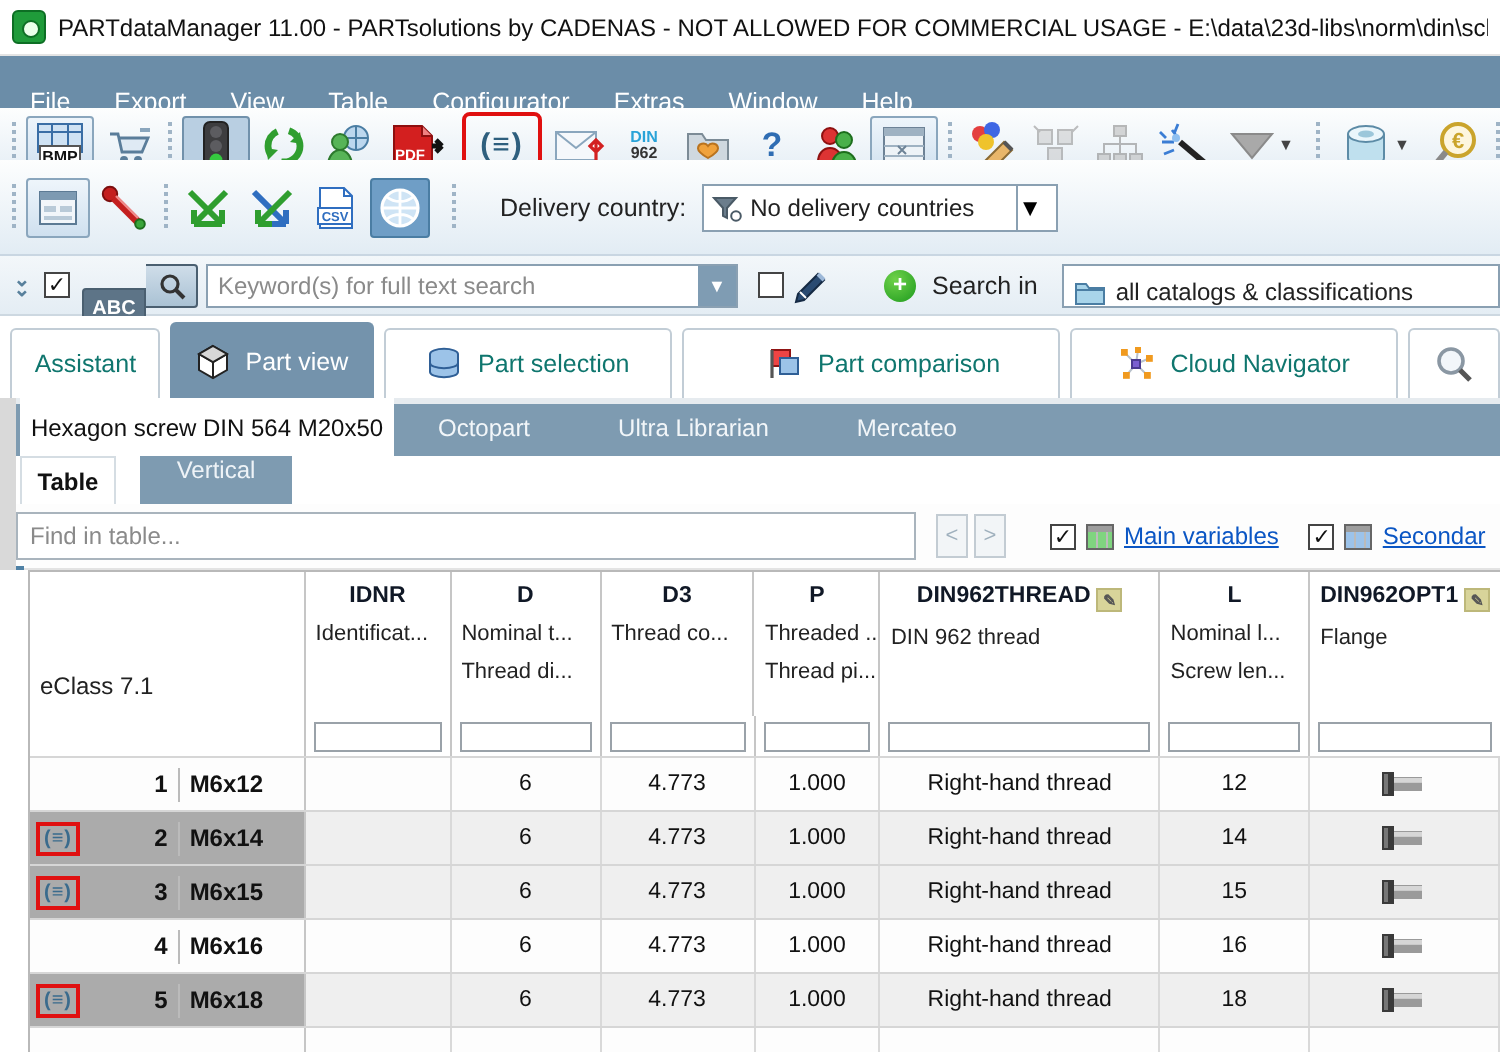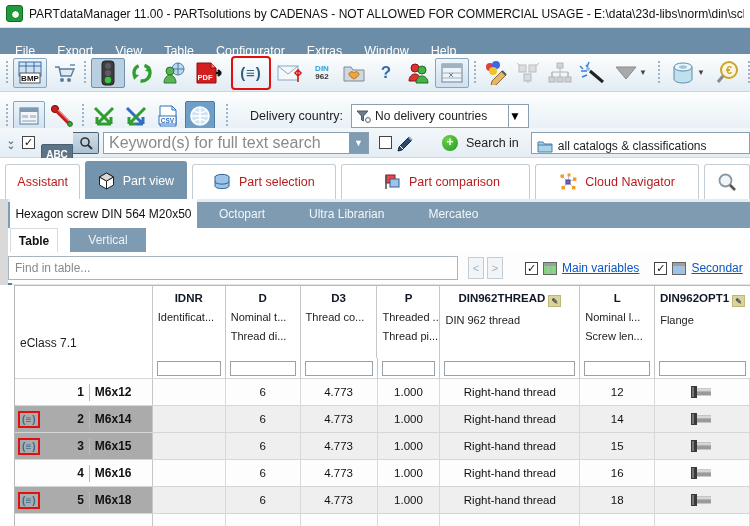--- a/index.html
+++ b/index.html
@@ -13,21 +13,21 @@
   .appicon::after { content:""; position:absolute; left:4px; top:4px; width:7px; height:7px; border-radius:50%; background:#eaffea; border:1px solid #0d6e24; }
   #title-text { white-space:nowrap; overflow:hidden; color:#111; font-size:12px; }
 
   
   #menubar { top:28px; height:26px; background:#6b8da8; display:flex; align-items:center; padding-left:4px; }
   .menu-item { color:#fff; padding:0 11px; line-height:26px; font-size:12.5px; cursor:default;margin-top:20px; }
 
   
   .tb { background:linear-gradient(#fdfefe,#e2ecf4); border-bottom:1px solid #c9d6e2; display:flex; align-items:center; }
   #toolbar1 { top:54px; height:38px; padding-left:2px; }
-  #toolbar2 { top:92px; height:48px; padding-left:2px; }
+  #toolbar2 { top:80px; height:48px; padding-left:2px; }
   .grip { width:6px; height:24px; margin:0 2px; background:repeating-linear-gradient(#9fb4c6 0 2px, transparent 2px 4px); background-size:2px 100%; background-repeat:no-repeat; background-position:2px 0; flex:none; }
   .tbtn { height:30px; min-width:30px; display:flex; align-items:center; justify-content:center; margin:0 1px; border:1px solid transparent; border-radius:2px; position:relative; flex:none; }
   .tbtn.framed { border-color:#8aa6bd; background:linear-gradient(#eef5fb,#cfe0ef); }
   .tbtn.pressed { border-color:#7191ab; background:#b9cfe2; }
   .redbox { outline:2px solid #e01010; outline-offset:0px; }
   .dd-arrow { font-size:8px; color:#444; margin-left:2px; }
   svg.ic { display:block; }
   .txt-eq { color:#2e5f7e; font-weight:bold; font-size:15px; letter-spacing:1px; }
   .din-ic { font-weight:bold; font-size:8px; line-height:8px; text-align:center; }
   .din-ic .l1 { color:#29a3d8; } .din-ic .l2 { color:#333; }
@@ -36,45 +36,45 @@
   .combo { height:24px; background:#fff; border:1px solid #8aa0b2; display:flex; align-items:center; width:158px; }
   .combo .val { flex:1; font-size:12px; color:#222; padding-left:4px; white-space:nowrap; overflow:hidden; }
 
   
   #searchrow { top:128px; height:30px; background:linear-gradient(#f3f7fa,#e4edf4); border-bottom:1px solid #cdd8e1; display:flex; align-items:center; padding-left:4px; }
   .chev2 { color:#58809c; font-size:10px; line-height:5px; font-weight:bold; width:14px; text-align:center; }
   .cb { width:13px; height:13px; background:#fff; border:1px solid #444; display:inline-flex; align-items:center; justify-content:center; font-size:11px; color:#111; flex:none; }
   .seg-abc { height:22px; width:32px; background:#5d7487; color:#fff; font-size:10px; font-weight:bold; display:flex; align-items:center; justify-content:center; border:1px solid #4a5f70; border-radius:2px 0 0 2px; margin-left:6px;margin-top:24px; }
   .seg-mag { height:22px; width:26px; background:linear-gradient(#cfdde9,#aac2d4); border:1px solid #4a5f70; border-left:none; border-radius:0 2px 2px 0; display:flex; align-items:center; justify-content:center; }
   .kw-wrap { height:22px; width:266px; margin-left:4px; background:#fff; border:1px solid #8aa0b2; display:flex; align-items:center; }
-  .kw-wrap input { flex:1; border:none; outline:none; font-size:16px; padding:0 5px; color:#333; font-family:"Liberation Sans",sans-serif; }
+  .kw-wrap input { flex:1; border:none; outline:none; font-size:12px; padding:0 5px; color:#333; font-family:"Liberation Sans",sans-serif; }
   .kw-wrap input::placeholder { color:#8a8a8a; }
   .kw-dd { width:19px; height:20px; background:#7f9cb3; color:#fff; font-size:9px; display:flex; align-items:center; justify-content:center; }
   .cat-wrap { height:22px; flex:1; margin-left:6px; background:#fff; border:1px solid #8aa0b2; display:flex; align-items:flex-end; gap:5px; padding-left:5px; }
   .cat-wrap input { flex:1; border:none; outline:none; font-size:12px; color:#222; font-family:"Liberation Sans",sans-serif; }
   .plus-ic { width:16px; height:16px; border-radius:50%; background:radial-gradient(circle at 35% 30%, #6fd24a, #1d9a1d); color:#fff; font-weight:bold; font-size:12px; line-height:15px; text-align:center; flex:none; }
   #search-in-label { margin:0 6px 0 8px; color:#222; font-size:12.5px; }
 
   
   #maintabs { top:158px; height:41px; background:#fff; display:flex; align-items:flex-end; padding-left:5px; gap:5px; }
-  .mtab { height:35px; display:flex; align-items:center; justify-content:center; gap:8px; border:1px solid #c2cdd6; border-bottom:none; border-radius:3px 3px 0 0; background:#fff; color:#b91c1c; font-size:12.5px; }
+  .mtab { height:35px; display:flex; align-items:center; justify-content:center; gap:8px; border:1px solid #c2cdd6; border-bottom:none; border-radius:3px 3px 0 0; background:#fff; color:#0f766e; font-size:12.5px; }
   .mtab.active { background:#7493ac; color:#fff; border-color:#7493ac; height:38px; }
   #tab-assistant { width:76px; } #tab-partsel { width:146px; } #tab-partview { width:102px; }
   #tab-partcomp { width:190px;padding-left:12px; } #tab-cloudnav { width:166px; } #tab-searchtab { width:46px; }
 
   
   #docbar { top:199px; height:29px; background:#7e9bb1; display:flex; align-items:stretch; padding-left:10px; }
   #docbar::before { content:""; position:absolute; left:0; top:0; width:750px; height:3px; background:#e6ebef; }
   .doctab-active { background:#fff; color:#111; width:187px; display:flex; align-items:center; justify-content:center; font-size:12px; position:relative; z-index:1; }
   .doctab { color:#f2f6f9; font-size:12px; display:flex; align-items:center; padding:0 22px; }
 
   
   #viewtabs { top:228px; height:24px; background:#fff; display:flex; align-items:stretch; padding-left:10px; }
   .vtab-active { width:48px; background:#fff; border:1px solid #d5dde3; border-bottom:none; color:#111; font-weight:bold; font-size:12px; display:flex; align-items:center; justify-content:center; }
-  .vtab { width:76px; margin-left:12px; background:#7e9bb1; color:#eef3f7; font-size:12px; display:flex; align-items:center; justify-content:center; }
+  .vtab { width:76px; margin-left:12px; background:#7e9bb1; color:#eef3f7; font-size:12px; display:flex; justify-content:center; }
 
   
   #findrow { top:252px; height:33px; background:#fdfdfd; display:flex; align-items:center; padding-left:8px; border-bottom:1px solid #e3e3e3; }
   #find-input { width:450px; height:24px; border:1px solid #a9b4bd; padding:0 6px; font-size:12px; color:#333; outline:none; font-family:"Liberation Sans",sans-serif; }
   #find-input::placeholder { color:#8a8a8a; }
   .nav-btn { width:16px; height:22px; margin-left:3px; border:1px solid #c3ccd3; background:#f2f5f7; color:#9fb0bd; font-size:11px; display:flex; align-items:center; justify-content:center; }
   .var-group { display:flex; align-items:center; gap:5px; margin-left:22px; }
   .link { color:#0b56c4; text-decoration:underline; font-size:12px; white-space:nowrap; }
   .mini-table { width:14px; height:13px; border:1px solid #666; background:
       linear-gradient(#9e9e9e 0 3px, transparent 3px), 

